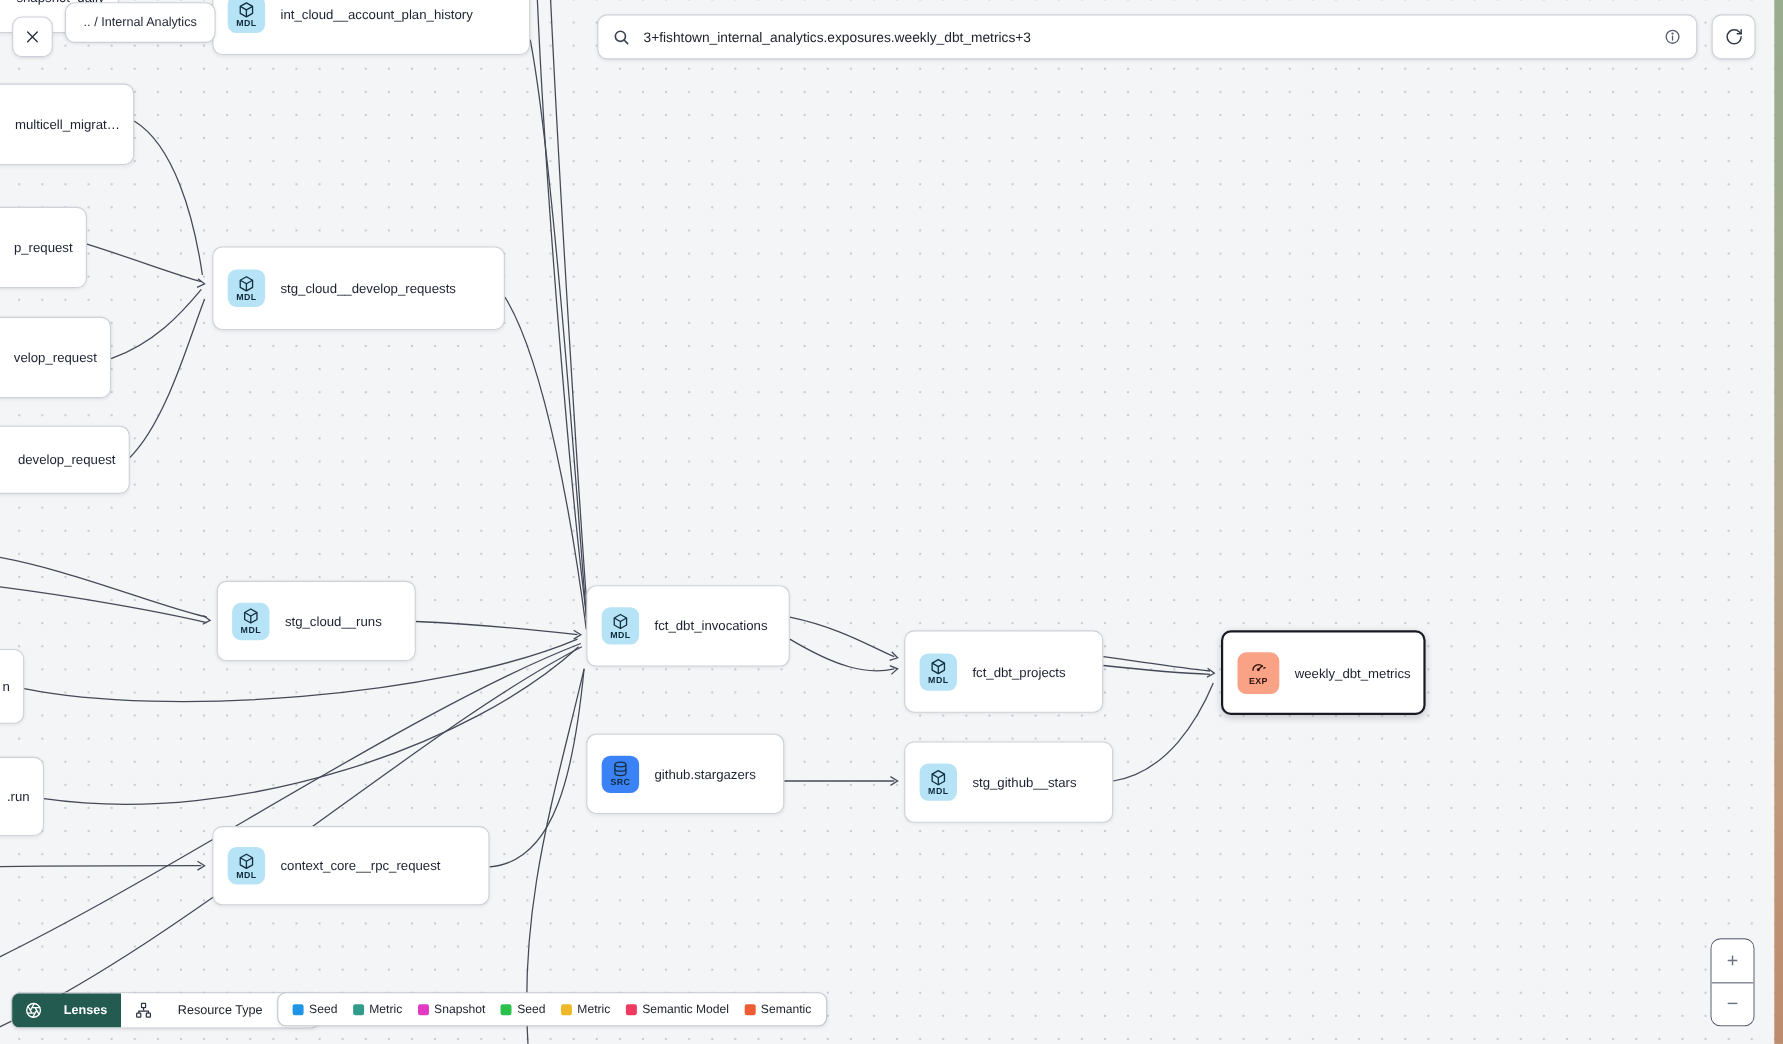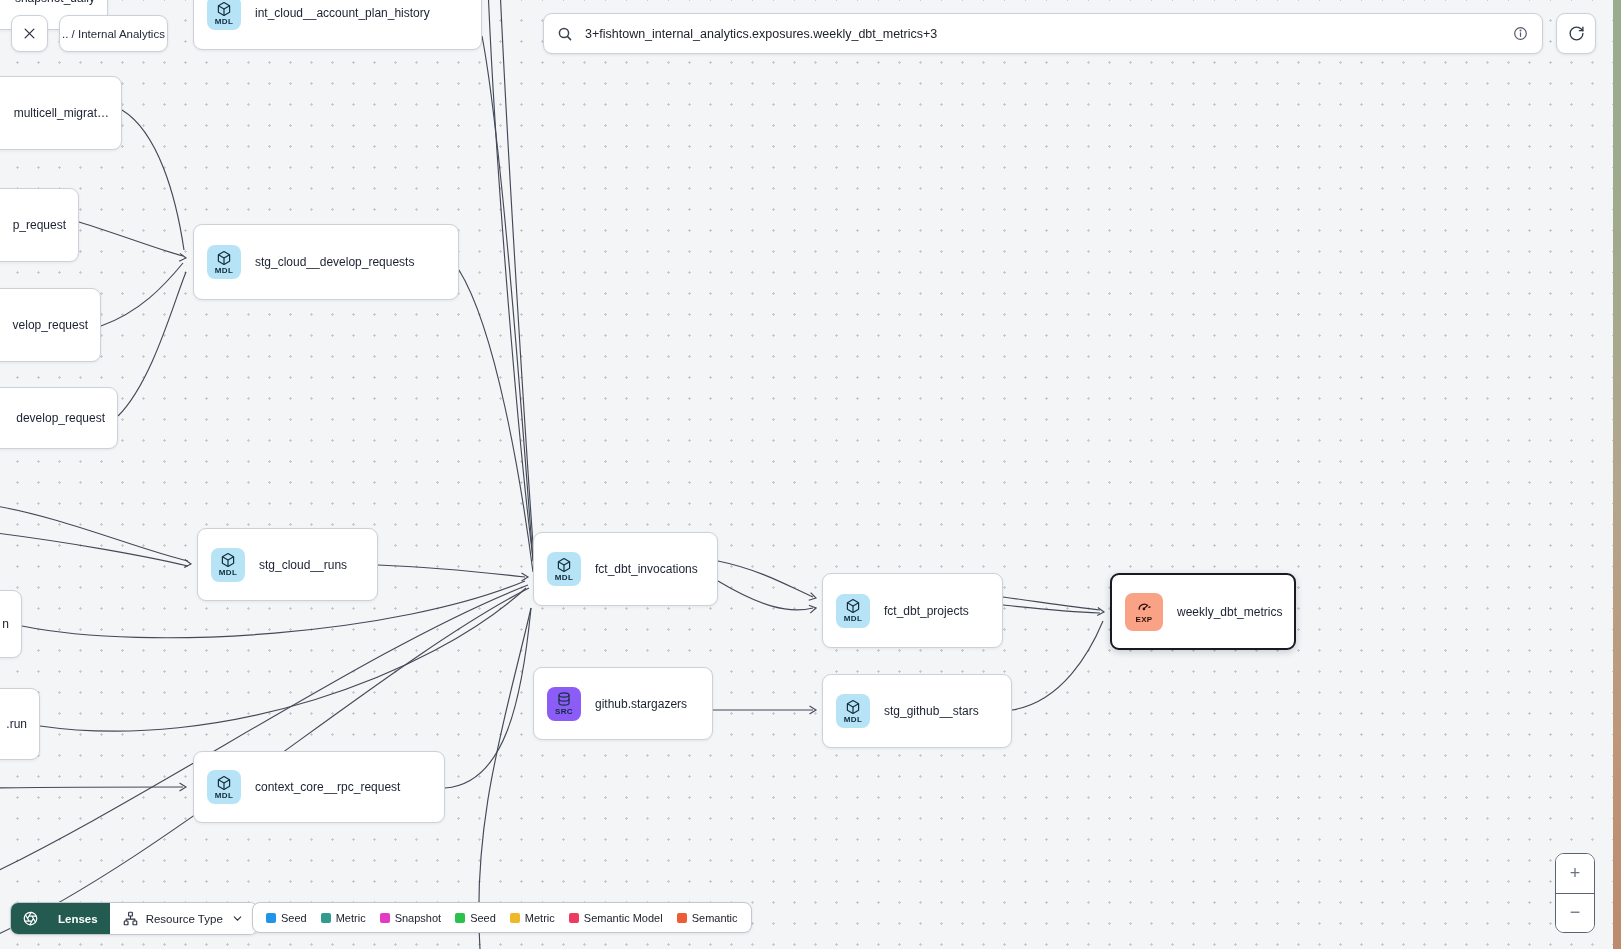--- a/index.html
+++ b/index.html
@@ -19,32 +19,32 @@
   .badge{width:34px;height:34px;border-radius:8px;display:flex;flex-direction:column;
          align-items:center;justify-content:center;flex:none}
   .selected .badge{width:38px;height:38px}
   .badge .bt{font-size:8px;font-weight:700;color:#0f2735;line-height:1;margin-top:1px;letter-spacing:.4px}
   .badge svg{display:block}
 
   .card{position:absolute;background:#fff;border:1px solid #ccd0d8;border-radius:9px;
         box-shadow:0 1px 3px rgba(25,30,45,.09);display:flex;align-items:center;
         justify-content:center;box-sizing:border-box}
   #close-btn{left:11px;top:15px;width:37px;height:37px;cursor:pointer}
-  #breadcrumb{left:59px;top:15px;height:37px;padding:0 2px;font-size:11.5px;color:#242a38;cursor:pointer}
+  #breadcrumb{left:59px;top:2px;height:37px;padding:0 16px;font-size:11.5px;color:#242a38;cursor:pointer}
   #searchbar{left:543px;top:13px;width:1000px;height:41px;justify-content:flex-start;
              padding:0 13px;gap:10px}
   #searchbar input{border:0;outline:0;flex:1;font-size:12.5px;color:#20242e;
                    font-family:inherit;background:transparent}
   #refresh-btn{left:1556px;top:13px;width:40px;height:41px;cursor:pointer}
 
   #lenses-pill{position:absolute;left:10px;top:902px;height:31px;display:flex;align-items:stretch;
     border:1px solid #c3c7cf;border-radius:8px;overflow:hidden;box-shadow:0 1px 3px rgba(25,30,45,.09)}
   #lenses-btn{background:#235b51;color:#fff;display:flex;align-items:center;gap:20px;
               padding:0 12px;font-size:11.5px;font-weight:600;cursor:pointer}
-  #rtype-btn{background:#fff;display:flex;align-items:center;gap:8px;padding:0 13px;
+  #rtype-btn{background:#fff;display:flex;align-items:center;gap:24px;padding:0 13px;
              font-size:11.5px;color:#20242e;cursor:pointer}
 
   #legend{position:absolute;left:252px;top:902px;height:31px;background:#fff;
           border:1px solid #c3c7cf;border-radius:8px;display:flex;align-items:center;
           gap:14px;padding:0 13px;box-shadow:0 1px 3px rgba(25,30,45,.09);box-sizing:border-box}
   .lg-item{display:flex;align-items:center;gap:5px;font-size:11px;color:#20242e;white-space:nowrap}
   .sw{width:10px;height:10px;border-radius:2px;display:inline-block;flex:none}
 
   #zoom-pill{position:absolute;left:1555px;top:853px;width:40px;height:80px;background:#fff;
              border:1px solid #5b6373;border-radius:9px;display:flex;flex-direction:column;
@@ -154,21 +154,21 @@
           <svg width="16" height="16" viewBox="0 0 16 16" fill="none" stroke="#14303e" stroke-width="1.2" stroke-linejoin="round">
             <path d="M8,1.6 L13.6,4.8 V11.2 L8,14.4 L2.4,11.2 V4.8 Z"></path>
             <path d="M2.4,4.8 L8,8 L13.6,4.8"></path>
             <path d="M8,8 V14.4"></path>
           </svg>
           <span class="bt" style="color: rgb(15, 43, 58);">MDL</span>
         </div>
         <span class="nlabel">fct_dbt_invocations</span>
       </div>
       <div class="node" style="left: 533px; top: 667px; width: 180px; height: 73px;">
-        <div class="badge" style="background: #8b5cf6;">
+        <div class="badge" style="background: #3b82f6;">
           <svg width="16" height="16" viewBox="0 0 16 16" fill="none" stroke="#14303e" stroke-width="1.2">
             <ellipse cx="8" cy="4" rx="5" ry="2.1"></ellipse>
             <path d="M3,4 v8 c0,1.16 2.24,2.1 5,2.1 s5,-0.94 5,-2.1 v-8"></path>
             <path d="M3,8 c0,1.16 2.24,2.1 5,2.1 s5,-0.94 5,-2.1"></path>
           </svg>
           <span class="bt" style="color: rgb(15, 43, 58);">SRC</span>
         </div>
         <span class="nlabel">github.stargazers</span>
       </div>
       <div class="node" style="left: 822px; top: 573px; width: 181px; height: 75px;">

